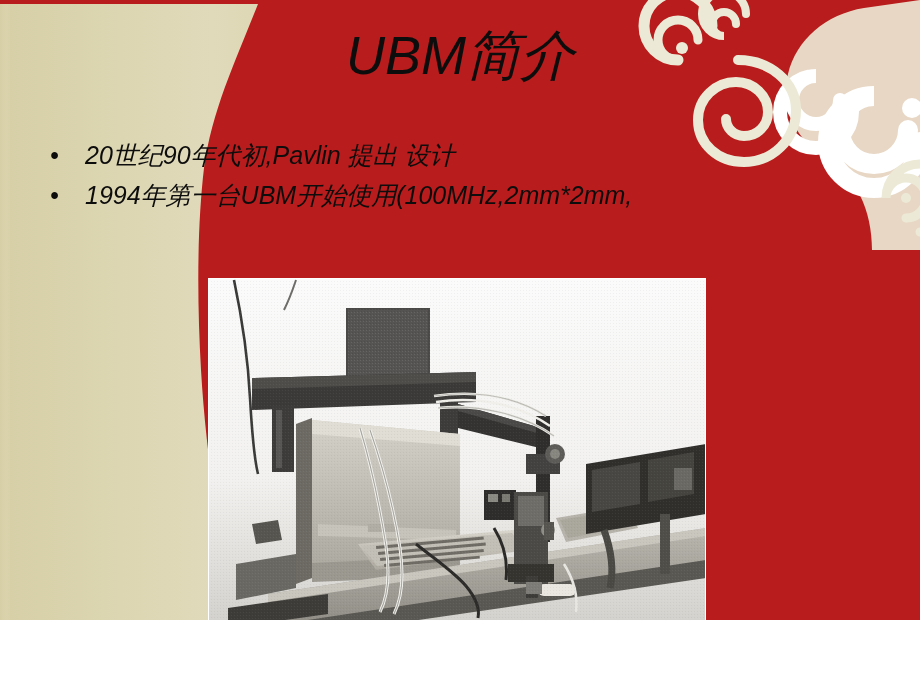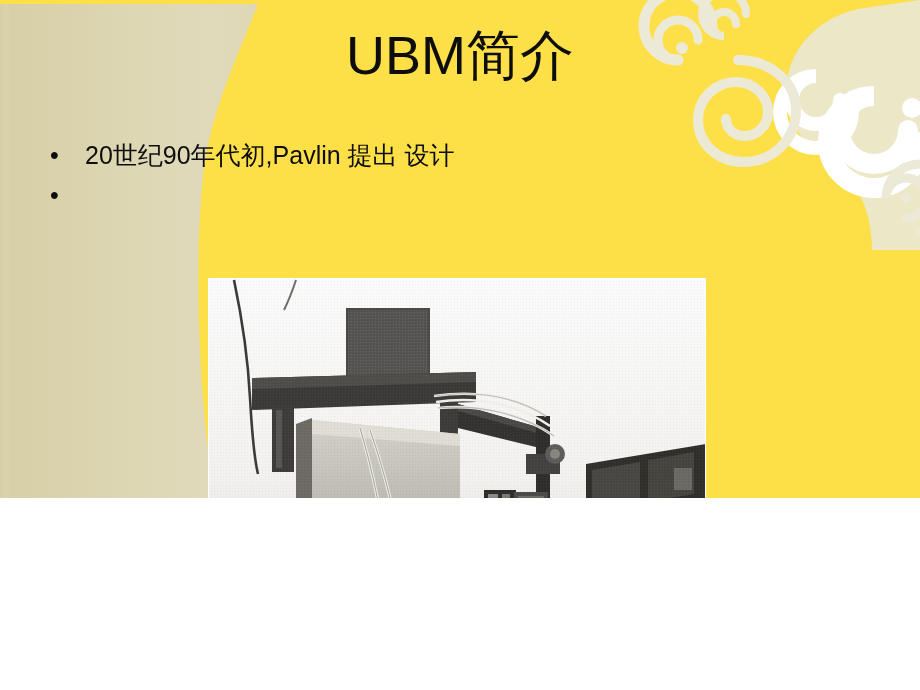--- a/index.html
+++ b/index.html
@@ -1,22 +1,23 @@
 <!DOCTYPE html>
 <html><head>
 <meta charset="utf-8">
 <style>
   html,body{margin:0;padding:0;background:#ffffff;}
   body{width:920px;height:690px;overflow:hidden;font-family:"Liberation Sans","DejaVu Sans",sans-serif;}
 
   #slide{
     position:relative;
-    width:920px;height:498px;
-    background:#fde047;
+    width:920px;height:620px;
+    background:#b91c1c;
     overflow:hidden;
+    font-style:italic;
   }
 
   
   #left-band{
     position:absolute;left:0;top:0;width:290px;height:690px;
     pointer-events:none;
   }
   #left-band svg{display:block;width:290px;height:690px;}
 
   
@@ -148,20 +149,21 @@
 
   <div id="body">
 
     <div class="bullet-row">
       <span class="bullet-dot">•</span>
       <span class="bullet-text">20世纪90年代初,Pavlin 提出 设计</span>
     </div>
 
     <div class="bullet-row">
       <span class="bullet-dot">•</span>
+      <span class="bullet-text">1994年第一台UBM开始使用(100MHz,2mm*2mm,</span>
     </div>
 
   </div>
 
   <div id="photo-frame">
     <svg viewBox="0 0 498 364" xmlns="http://www.w3.org/2000/svg" aria-hidden="true">
       <defs>
         <linearGradient id="wall" x1="0" y1="0" x2="0" y2="1">
           <stop offset="0%" stop-color="#fbfbfb"></stop>
           <stop offset="55%" stop-color="#f2f1ef"></stop>

